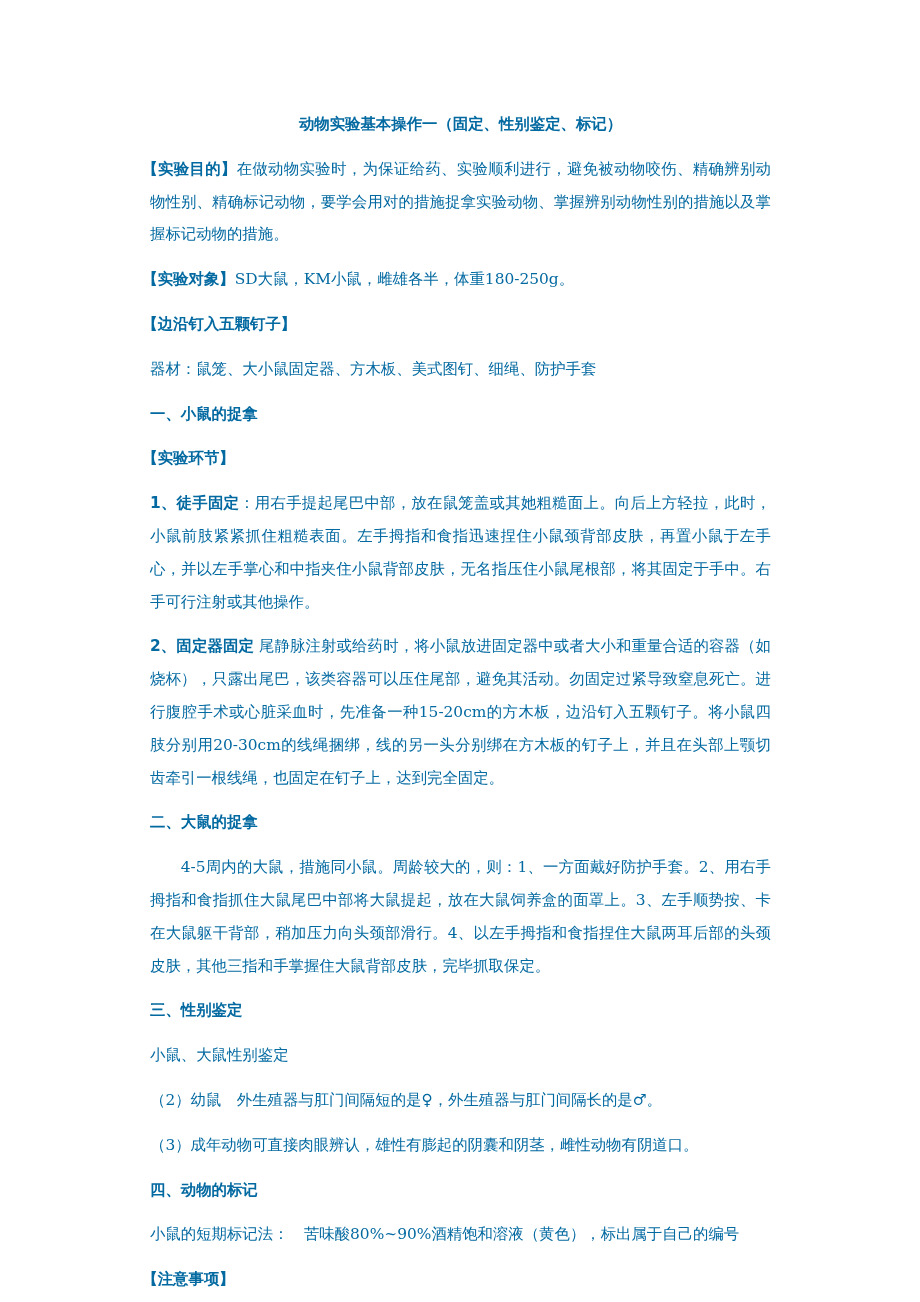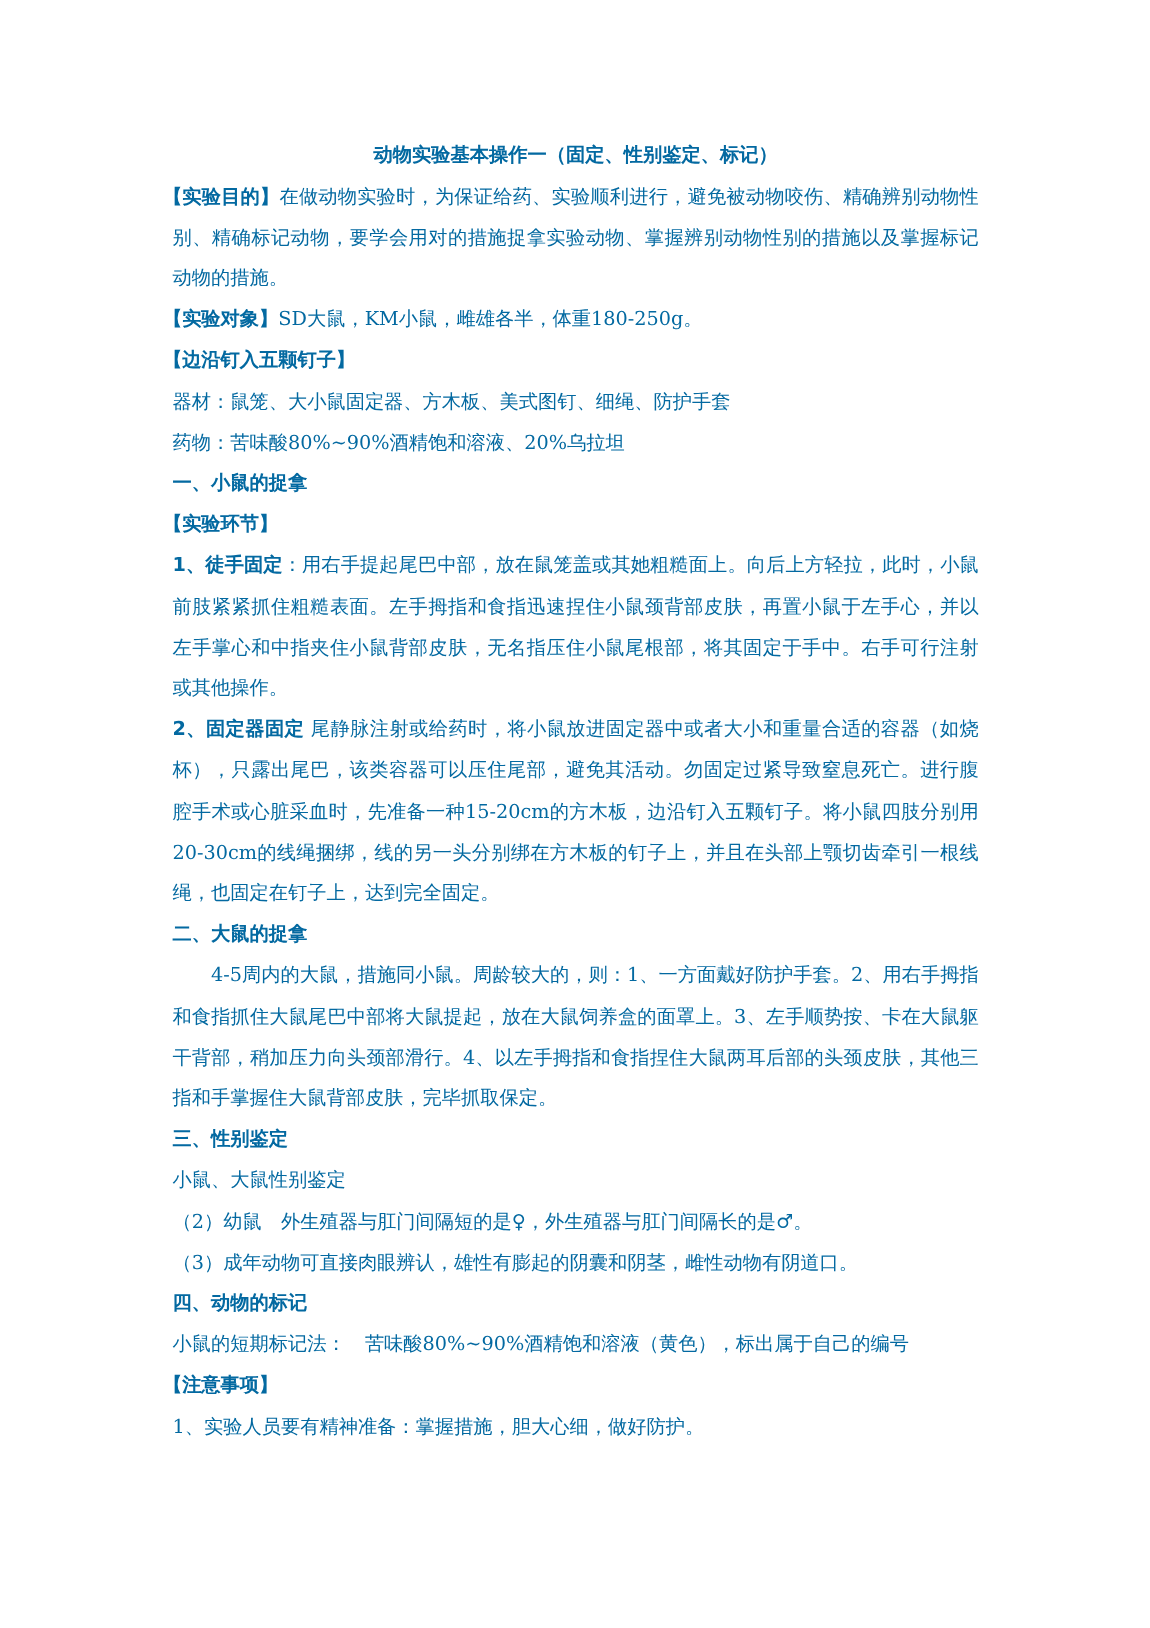--- a/index.html
+++ b/index.html
@@ -3,38 +3,37 @@
 <meta charset="utf-8">
 <style>
   html, body { margin: 0; padding: 0; background: #ffffff; }
   body { width: 920px; height: 1302px; position: relative; overflow: hidden; }
   .page {
     position: absolute; left: 138px; top: 108px; width: 645px;
     font-family: "DejaVu Serif", "Liberation Serif", serif;
     font-size: 15.4px; color: #0369a1; line-height: 32.8px;
   }
   .title { text-align: center; font-family: "DejaVu Sans", "Liberation Sans", sans-serif; font-weight: bold; font-size: 15.4px; margin: 0; }
-  p { margin: 0; text-align: justify; text-justify: inter-character; }
+  p { margin: 12px; text-align: justify; text-justify: inter-character; }
   .h { font-family: "DejaVu Sans", "Liberation Sans", sans-serif; font-weight: bold; }
   .indent { text-indent: 2em; }
   .lb { margin-left: -0.5em; }
 </style>
 </head>
 <body>
 
 <div class="page">
   <p class="title">动物实验基本操作一（固定、性别鉴定、标记）</p>
 
   <p><span class="h lb">【实验目的】</span><span>在做动物实验时，为保证给药、实验顺利进行，避免被动物咬伤、精确辨别动物性别、精确标记动物，要学会用对的措施捉拿实验动物、掌握辨别动物性别的措施以及掌握标记动物的措施。</span></p>
 
   <p><span class="h lb">【实验对象】</span><span>SD大鼠，KM小鼠，雌雄各半，体重180-250g。</span></p>
 
   <p class="h"><span class="lb">【边沿钉入五颗钉子】</span></p>
   <p>器材：鼠笼、大小鼠固定器、方木板、美式图钉、细绳、防护手套</p>
-  <p>药物：苦味酸80%~90%酒精饱和溶液、20%乌拉坦</p>
 
   <p class="h">一、小鼠的捉拿</p>
 
   <p class="h"><span class="lb">【实验环节】</span></p>
   <p><span class="h">1、徒手固定</span><span>：用右手提起尾巴中部，放在鼠笼盖或其她粗糙面上。向后上方轻拉，此时，小鼠前肢紧紧抓住粗糙表面。左手拇指和食指迅速捏住小鼠颈背部皮肤，再置小鼠于左手心，并以左手掌心和中指夹住小鼠背部皮肤，无名指压住小鼠尾根部，将其固定于手中。右手可行注射或其他操作。</span></p>
   <p><span class="h">2、固定器固定</span><span> 尾静脉注射或给药时，将小鼠放进固定器中或者大小和重量合适的容器（如烧杯），只露出尾巴，该类容器可以压住尾部，避免其活动。勿固定过紧导致窒息死亡。进行腹腔手术或心脏采血时，先准备一种15-20cm的方木板，边沿钉入五颗钉子。将小鼠四肢分别用20-30cm的线绳捆绑，线的另一头分别绑在方木板的钉子上，并且在头部上颚切齿牵引一根线绳，也固定在钉子上，达到完全固定。</span></p>
 
   <p class="h">二、大鼠的捉拿</p>
   <p class="indent">4-5周内的大鼠，措施同小鼠。周龄较大的，则：1、一方面戴好防护手套。2、用右手拇指和食指抓住大鼠尾巴中部将大鼠提起，放在大鼠饲养盒的面罩上。3、左手顺势按、卡在大鼠躯干背部，稍加压力向头颈部滑行。4、以左手拇指和食指捏住大鼠两耳后部的头颈皮肤，其他三指和手掌握住大鼠背部皮肤，完毕抓取保定。</p>
 

